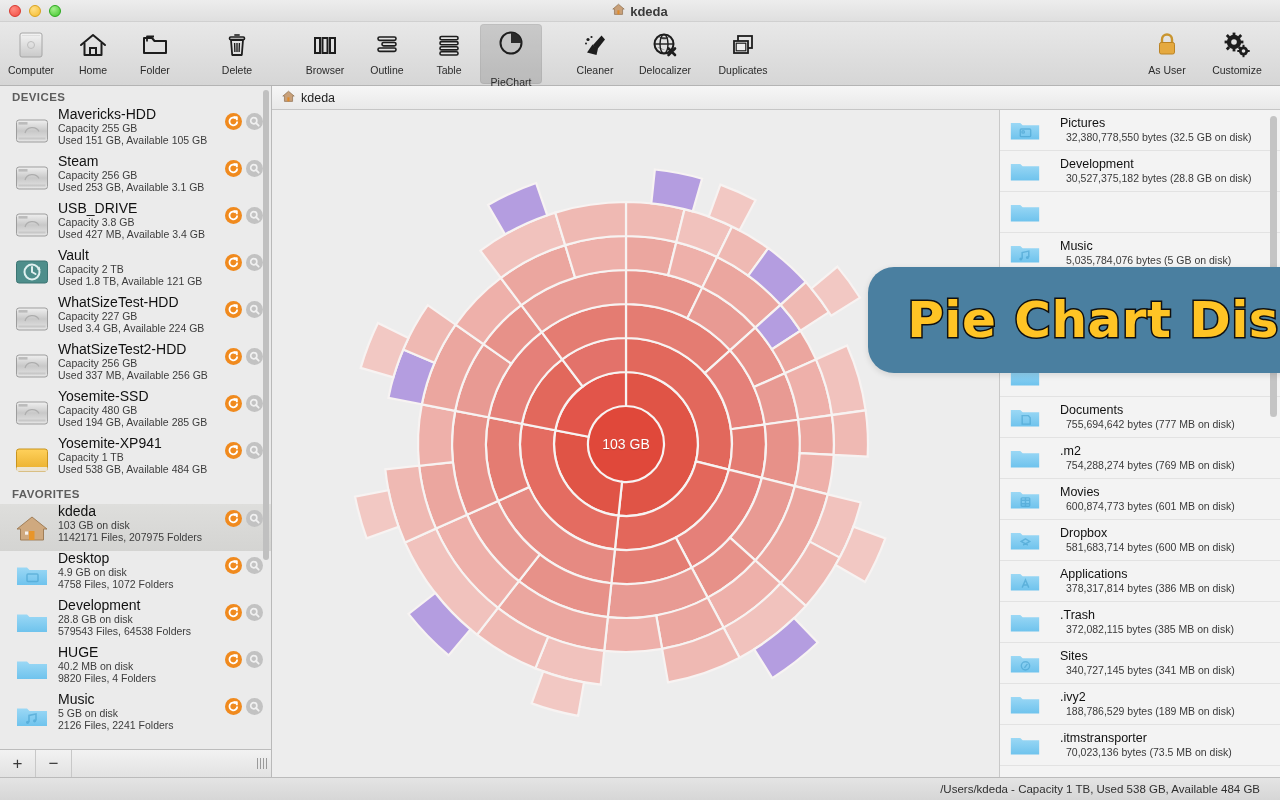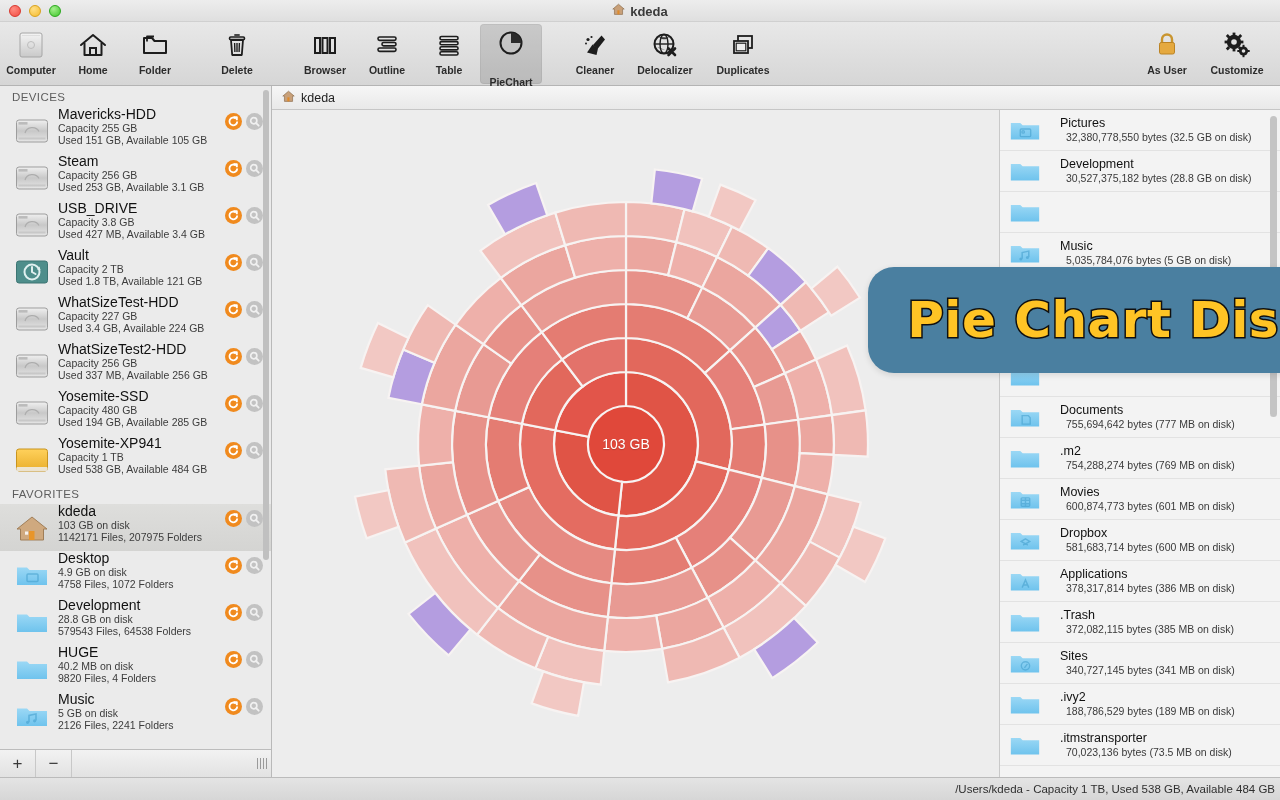--- a/index.html
+++ b/index.html
@@ -31,21 +31,21 @@
     display: flex; align-items: center; justify-content: center;
     gap: 5px; font-size: 13px; color: #3a3a3a; font-weight: 600;
     pointer-events: none;
   }
 
   
   .toolbar {
     height: 64px; flex: 0 0 64px;
     background: linear-gradient(#e8e8e8, #d6d6d6);
     border-bottom: 1px solid #b4b4b4;
-    display: flex; align-items: center; position: relative; font-weight: bold;
+    display: flex; align-items: center; position: relative;
   }
   .tb-group { display: flex; align-items: flex-start; height: 100%; }
   .tb-item {
     width: 62px; height: 60px; margin-top: 2px;
     display: flex; flex-direction: column; align-items: center;
     justify-content: flex-start; padding-top: 5px;
     border-radius: 4px; cursor: default;
   }
   .tb-item.wide { width: 78px; }
   .tb-item.selected { background: rgba(0,0,0,0.13); box-shadow: inset 0 0 0 1px rgba(0,0,0,0.05); gap: 16px; }
@@ -60,21 +60,21 @@
   .body { flex: 1; display: flex; min-height: 0; }
 
   
   .sidebar {
     width: 272px; flex: 0 0 272px;
     background: #ebebeb; border-right: 1px solid #b9b9b9;
     display: flex; flex-direction: column; min-height: 0;
   }
   .sb-scroll { flex: 1; overflow: hidden; position: relative; }
   .sb-header {
-    font-size: 11.5px; font-weight: normal; color: #5d5d5d;
+    font-size: 11.5px; font-weight: bold; color: #5d5d5d;
     letter-spacing: 0.4px; padding: 5px 0 4px 12px;
   }
   .sb-row {
     display: flex; height: 47px;
     padding: 0 8px 0 10px; position: relative;
   }
   .sb-row.selected { background: linear-gradient(#dededc, #d4d4d2); }
   .sb-ico { width: 44px; flex: 0 0 44px; display: flex; align-items: center; justify-content: center; }
   .sb-txt { flex: 1; min-width: 0; padding-left: 4px; }
   .sb-name { font-size: 14px; color: #111; line-height: 15px; white-space: nowrap; overflow: hidden; }
@@ -147,21 +147,21 @@
     paint-order: stroke fill;
     font-family: "DejaVu Sans", sans-serif;
   }
 
   
   .statusbar {
     height: 23px; flex: 0 0 23px;
     background: linear-gradient(#e4e4e4, #d6d6d6);
     border-top: 1px solid #bbb;
     display: flex; align-items: center; justify-content: flex-end;
-    padding-right: 5px; font-size: 11.5px; color: #2f2f2f;
+    padding-right: 20px; font-size: 11.5px; color: #2f2f2f;
   }
 </style>
 </head>
 <body>
 
 <div class="window">
 
   <div class="titlebar">
     <div class="traffic">
       <div class="light red"></div>

